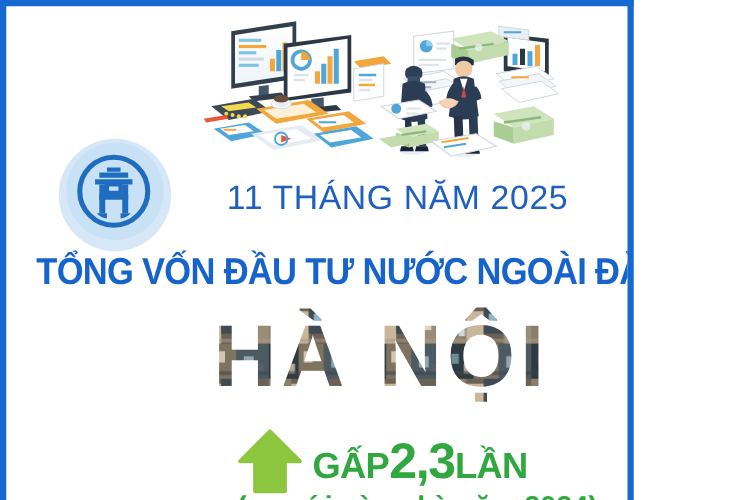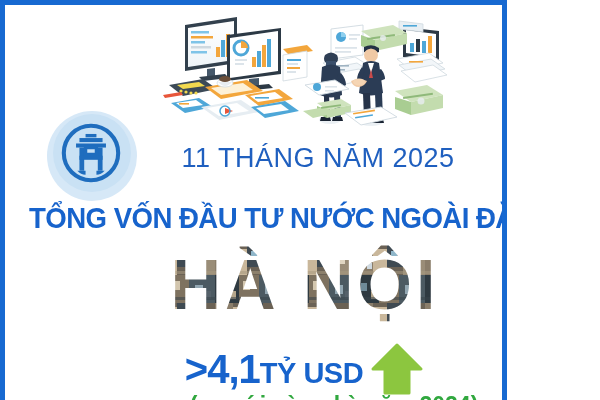--- a/index.html
+++ b/index.html
@@ -412,28 +412,28 @@
           <rect x="0" y="26" width="70" height="3" fill="#a8997f" opacity="0.55"></rect>
           <rect x="0" y="52" width="70" height="3" fill="#39434a" opacity="0.55"></rect>
         </pattern>
       </defs>
       <text x="300" y="64" text-anchor="middle" font-family="Liberation Sans, sans-serif" font-size="70" font-weight="bold" letter-spacing="4" fill="url(#cityTex)">HÀ NỘI</text>
     </svg>
   </div>
 
   <div class="stats">
 
-    <div class="stat-blue">
-      <span class="big">&gt;4,1</span><span class="small">TỶ USD</span>
-    </div>
 
     <div class="arrow-up">
       <svg viewBox="0 0 56 56" xmlns="http://www.w3.org/2000/svg">
         <path d="M28 4 L52 28 L40 28 L40 52 L16 52 L16 28 L4 28 Z" fill="#8cc63f" stroke="#8cc63f" stroke-width="3" stroke-linejoin="round"></path>
       </svg>
     </div>
 
+    <div class="stat-green">
+      <span class="small">GẤP</span><span class="big">2,3</span><span class="small">LẦN</span>
+    </div>
 
   </div>
 
   <div class="footnote">(so với cùng kỳ năm 2024)</div>
 
 </div>
 
 </body></html>

